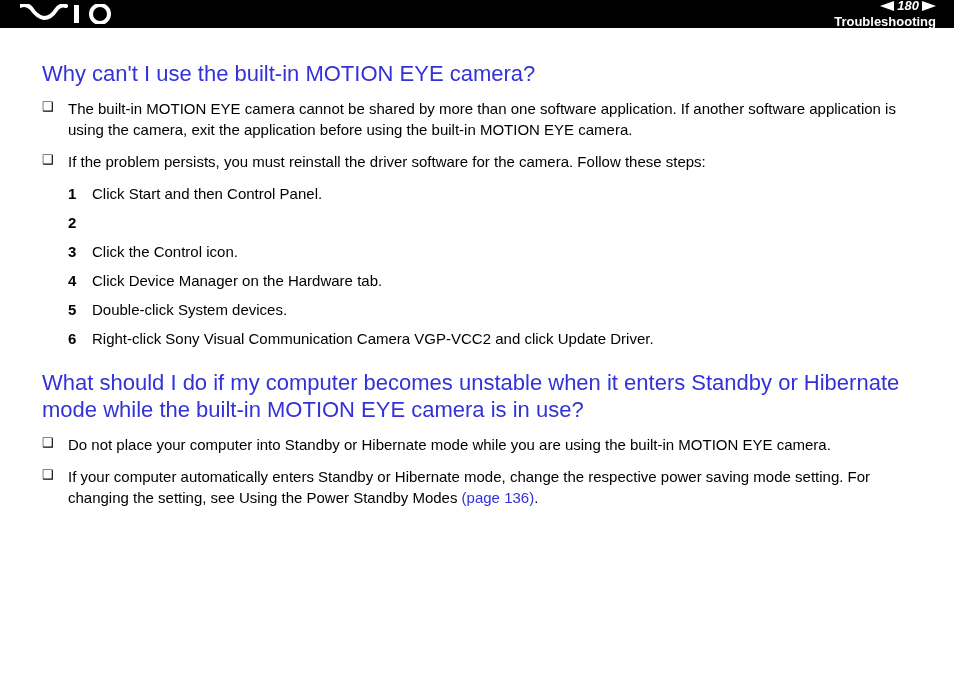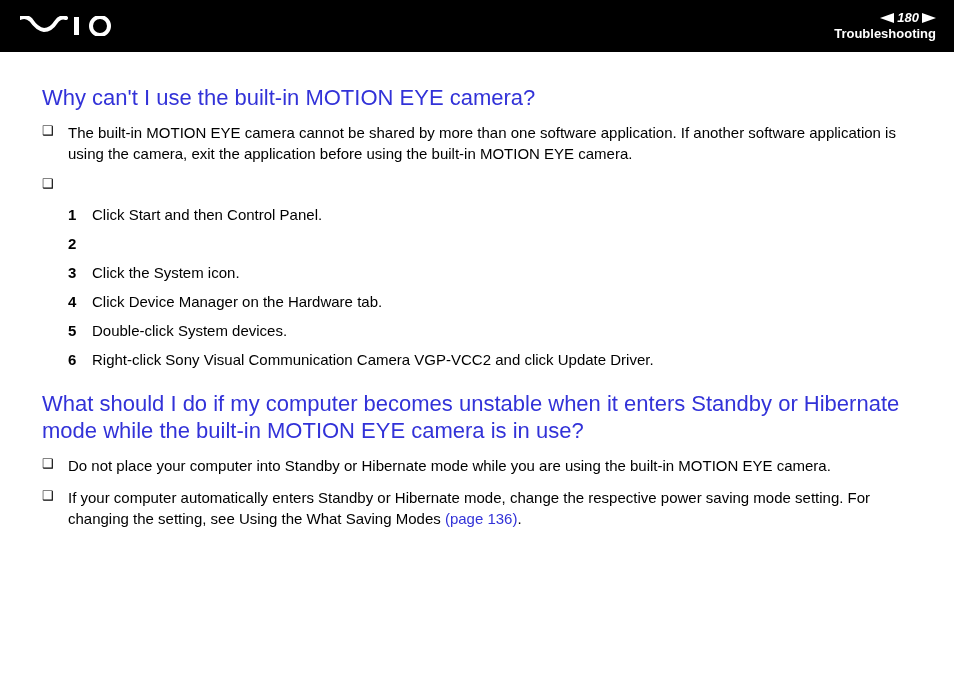--- a/index.html
+++ b/index.html
@@ -6,21 +6,21 @@
   body {
     width: 954px;
     height: 674px;
     font-family: Arial, Helvetica, sans-serif;
     background: #fff;
     color: #000;
   }
   .header {
     background: #000;
     color: #fff;
-    height: 52px;
+    height: 28px;
     display: flex;
     align-items: center;
     justify-content: space-between;
     padding: 0 18px 0 20px;
     gap: 15px;
   }
   .logo svg { display: block; }
   .header-right {
     text-align: right;
     line-height: 1.1;
@@ -112,34 +112,35 @@
 
   <h2 class="heading">Why can't I use the built-in MOTION EYE camera?</h2>
 
   <ul class="bullets">
     <li>
       <span class="mk">❑</span>
       <span>The built-in MOTION EYE camera cannot be shared by more than one software application. If another software application is using the camera, exit the application before using the built-in MOTION EYE camera.</span>
     </li>
     <li>
       <span class="mk">❑</span>
+      <span>If the problem persists, you must reinstall the driver software for the camera. Follow these steps:</span>
     </li>
   </ul>
 
   <ol class="steps">
     <li>
       <span class="num">1</span>
       <span><span>Click </span><span class="b">Start</span><span> and then </span><span class="b">Control Panel</span><span>.</span></span>
     </li>
     <li>
       <span class="num">2</span>
     </li>
     <li>
       <span class="num">3</span>
-      <span><span>Click the </span><span class="b">System</span><span> icon.</span></span>
+      <span><span>Click the </span><span class="b">Control</span><span> icon.</span></span>
     </li>
     <li>
       <span class="num">4</span>
       <span><span>Click </span><span class="b">Device Manager</span><span> on the </span><span class="b">Hardware</span><span> tab.</span></span>
     </li>
     <li>
       <span class="num">5</span>
       <span><span>Double-click </span><span class="b">System devices</span><span>.</span></span>
     </li>
     <li>
@@ -152,17 +153,17 @@
 
   <h2 class="heading">What should I do if my computer becomes unstable when it enters Standby or Hibernate mode while the built-in MOTION EYE camera is in use?</h2>
 
   <ul class="bullets">
     <li>
       <span class="mk">❑</span>
       <span>Do not place your computer into Standby or Hibernate mode while you are using the built-in MOTION EYE camera.</span>
     </li>
     <li>
       <span class="mk">❑</span>
-      <span><span>If your computer automatically enters Standby or Hibernate mode, change the respective power saving mode setting. For changing the setting, see </span><span class="b">Using the What Saving Modes </span><span class="link">(page 136)</span><span>.</span></span>
+      <span><span>If your computer automatically enters Standby or Hibernate mode, change the respective power saving mode setting. For changing the setting, see </span><span class="b">Using the Power Standby Modes </span><span class="link">(page 136)</span><span>.</span></span>
     </li>
   </ul>
 
 </div>
 
 </body></html>

